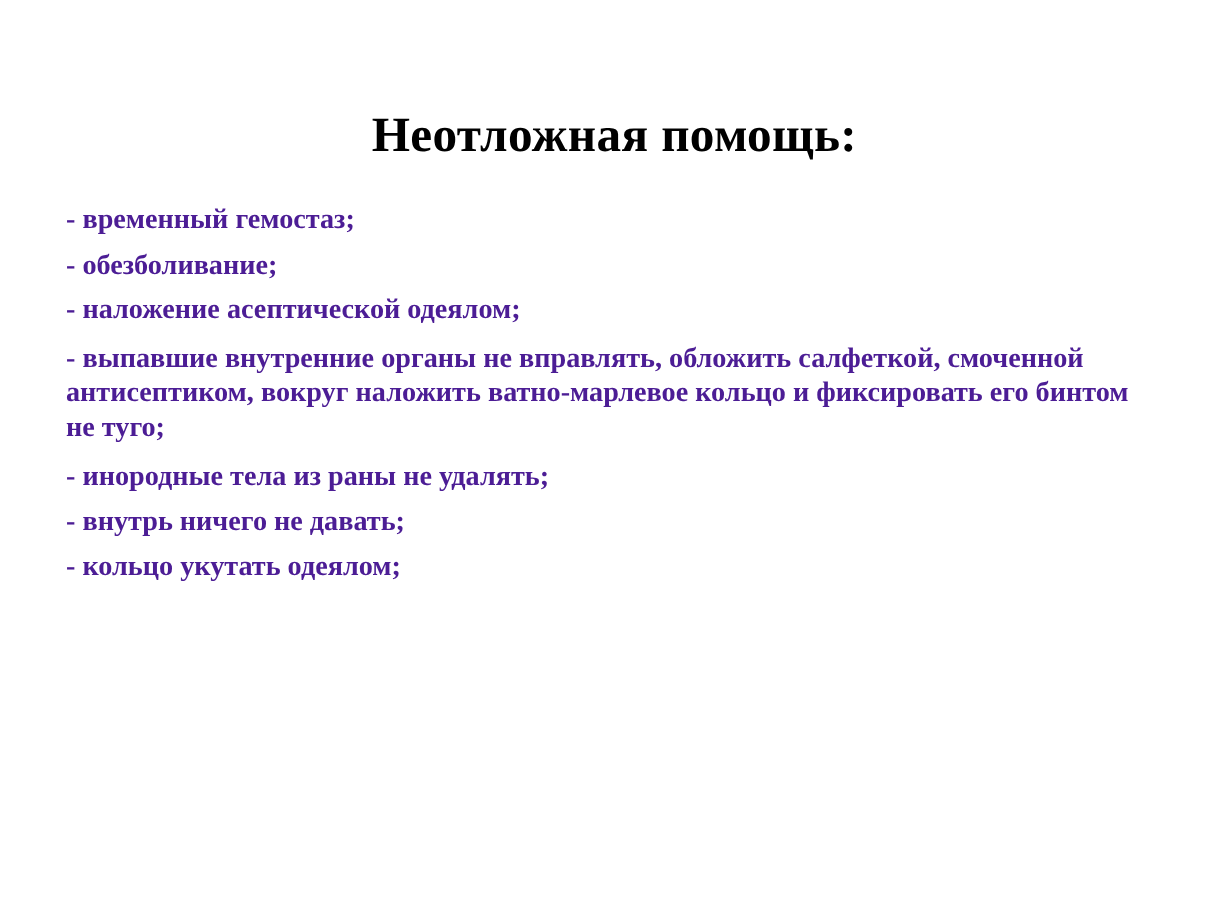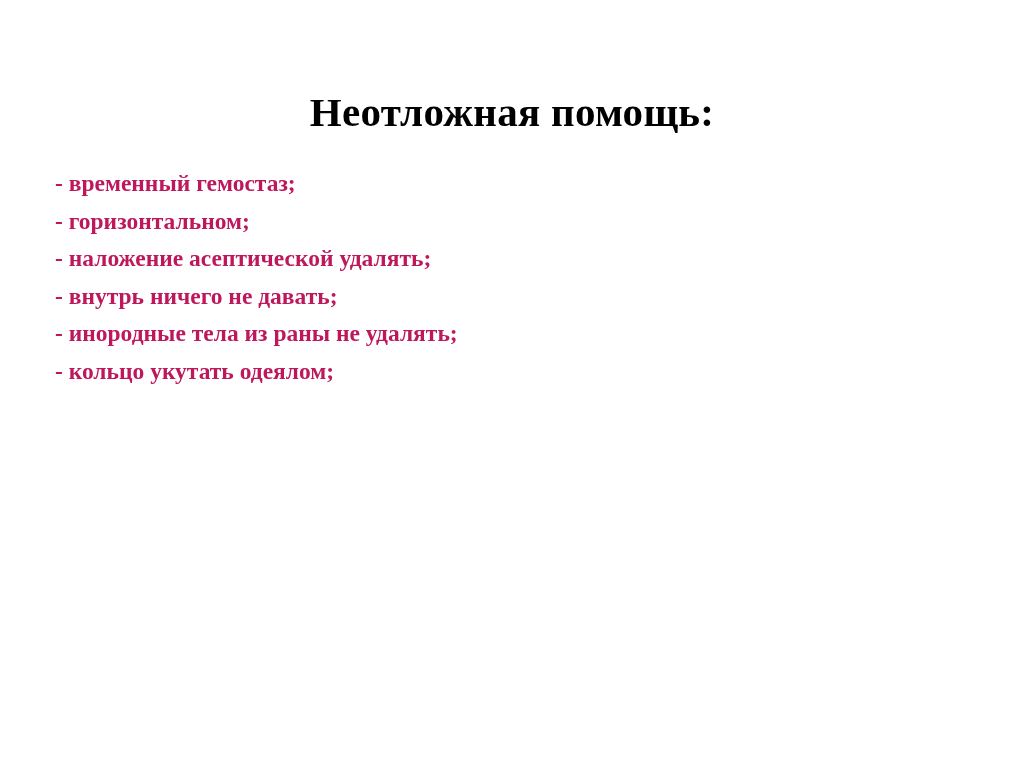--- a/index.html
+++ b/index.html
@@ -39,21 +39,21 @@
     position: absolute;
     top: 172px;
     left: 55px;
     width: 900px;
   }
   .bullet-line {
     font-family: "Liberation Serif", serif;
     font-weight: bold;
     font-size: 23.5px;
     line-height: 1.0;
-    color: #be185d;
+    color: #4c1d95;
     margin: 0 0 14px 0;
     text-indent: 0;
   }
   .bullet-line.wrap {
     line-height: 1.22;
     margin-bottom: 16px;
     width: 890px;
   }
   .bullet-line:last-child {
     margin-bottom: 0;
@@ -61,20 +61,21 @@
 </style>
 </head>
 <body>
 
 <div class="slide">
 
   <h1 class="slide-title">Неотложная помощь:</h1>
 
   <div class="body-block">
     <p class="bullet-line">- временный гемостаз;</p>
-    <p class="bullet-line">- горизонтальном;</p>
-    <p class="bullet-line">- наложение асептической удалять;</p>
+    <p class="bullet-line">- обезболивание;</p>
+    <p class="bullet-line">- наложение асептической одеялом;</p>
+    <p class="bullet-line wrap">- выпавшие внутренние органы не вправлять, обложить салфеткой, смоченной антисептиком, вокруг наложить ватно-марлевое кольцо и фиксировать его бинтом не туго;</p>
+    <p class="bullet-line">- инородные тела из раны не удалять;</p>
     <p class="bullet-line">- внутрь ничего не давать;</p>
-    <p class="bullet-line">- инородные тела из раны не удалять;</p>
     <p class="bullet-line">- кольцо укутать одеялом;</p>
   </div>
 
 </div>
 
 </body></html>

